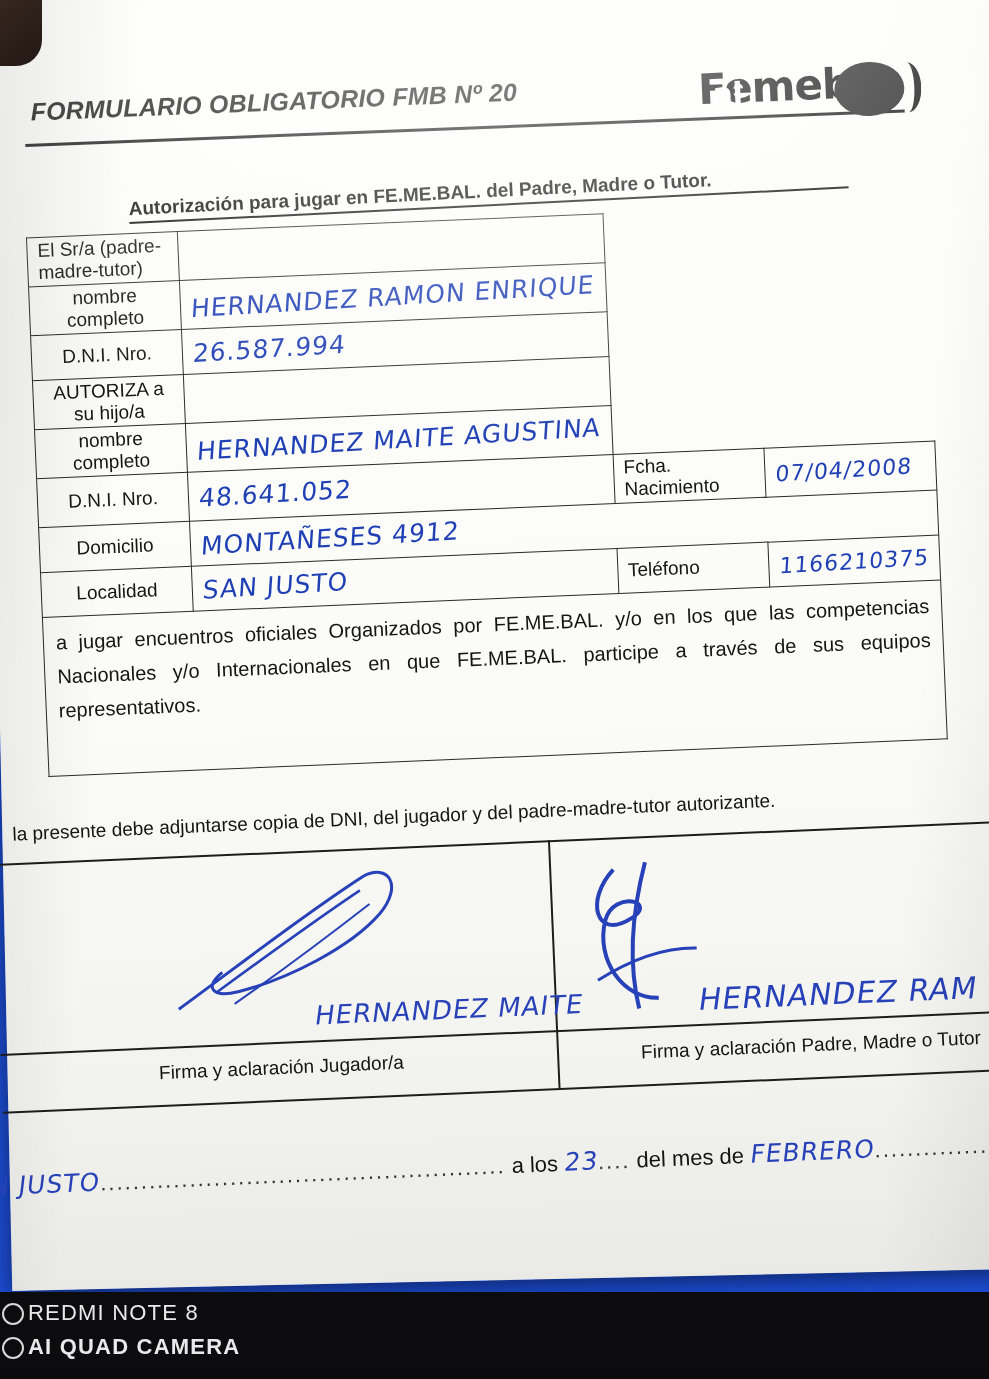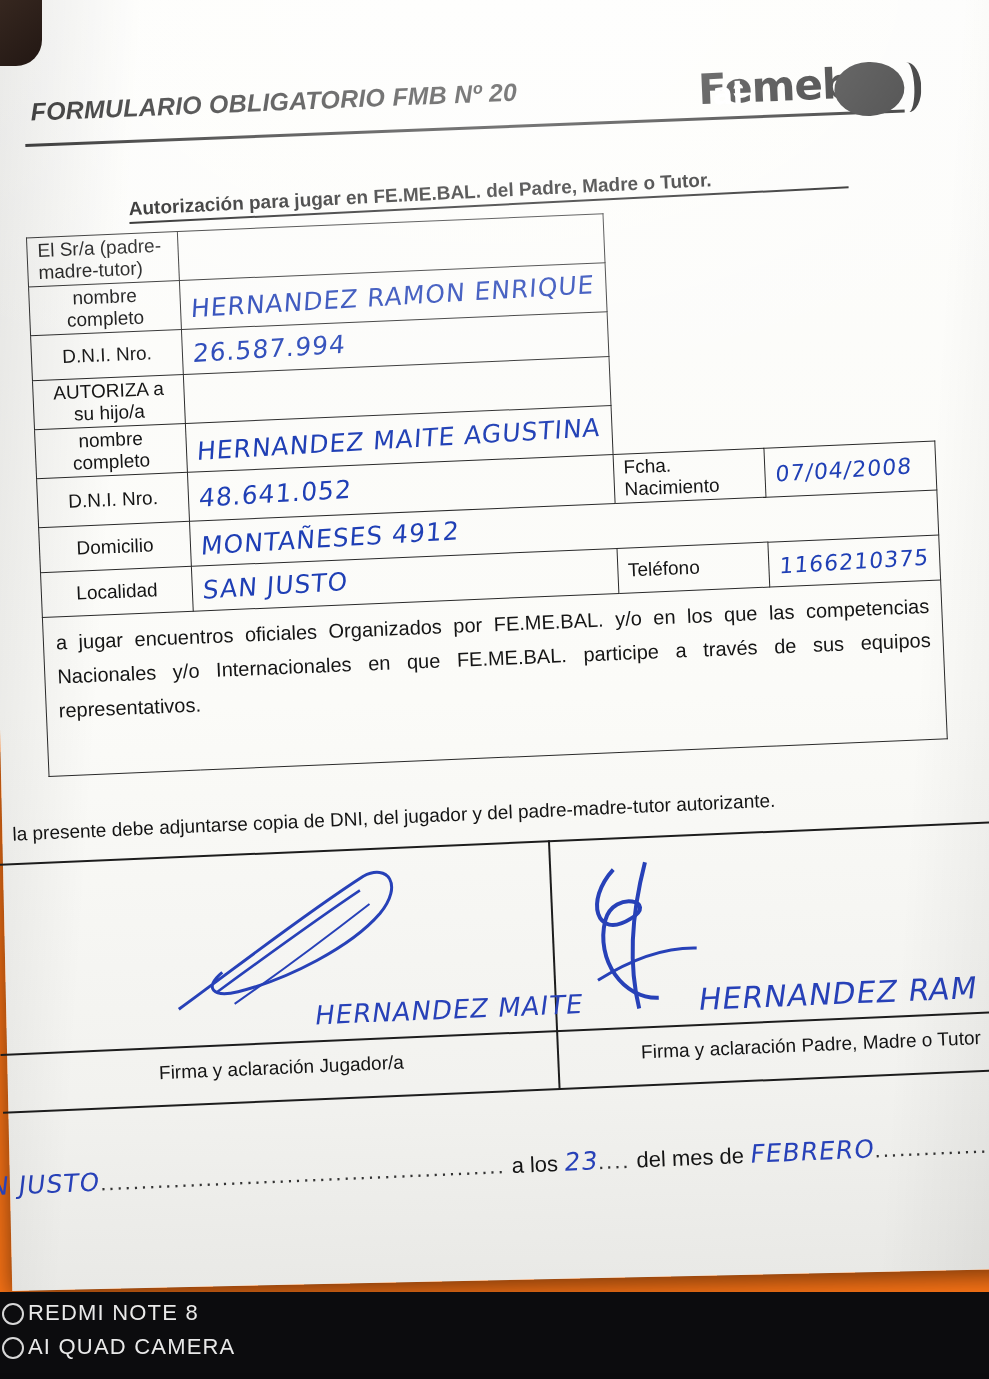--- a/index.html
+++ b/index.html
@@ -4,21 +4,21 @@
 <style>
   html,body{margin:0;padding:0;}
   body{
     width:989px;height:1379px;overflow:hidden;position:relative;
     background:#0b0b0d;
     font-family:"Liberation Sans", sans-serif;
   }
   
   #photo{
     position:absolute;left:0;top:0;width:989px;height:1373px;
-    background:#f97316;
+    background:#1d4ed8;
     overflow:hidden;
   }
   #paper{
     position:absolute;
     left:-16px; top:-10px; width:1026px; height:1290px;
     background:
       linear-gradient(180deg,#fdfdfb 0%,#fbfbf8 55%,#f2f2ef 85%,#e9e9e6 100%);
     transform:rotate(-1.25deg);
     transform-origin:50% 0%;
     box-shadow:0 6px 26px rgba(0,0,0,.55);
@@ -141,21 +141,21 @@
     transform:skewX(-9deg);display:inline-block;letter-spacing:1px;
   }
   
   #wm{
     position:absolute;left:0;top:1292px;width:989px;height:87px;
     background:#0c0c0e;
   }
   .wm-row{position:absolute;left:28px;color:#e9e9e9;font-size:22px;letter-spacing:1.2px;}
   .wm-icon{position:absolute;left:-26px;width:18px;height:18px;border:2px solid #d8d8d8;border-radius:50%;}
   #wm .wm1{top:8px;}
-  #wm .wm2{top:42px;}
+  #wm .wm2{top:42px;font-weight:bold;}
 </style>
 </head>
 <body>
 
 <div id="photo">
 
   <div id="paper">
     <div id="sheet">
 
       <div class="hdr-title">FORMULARIO OBLIGATORIO FMB Nº 20</div>

